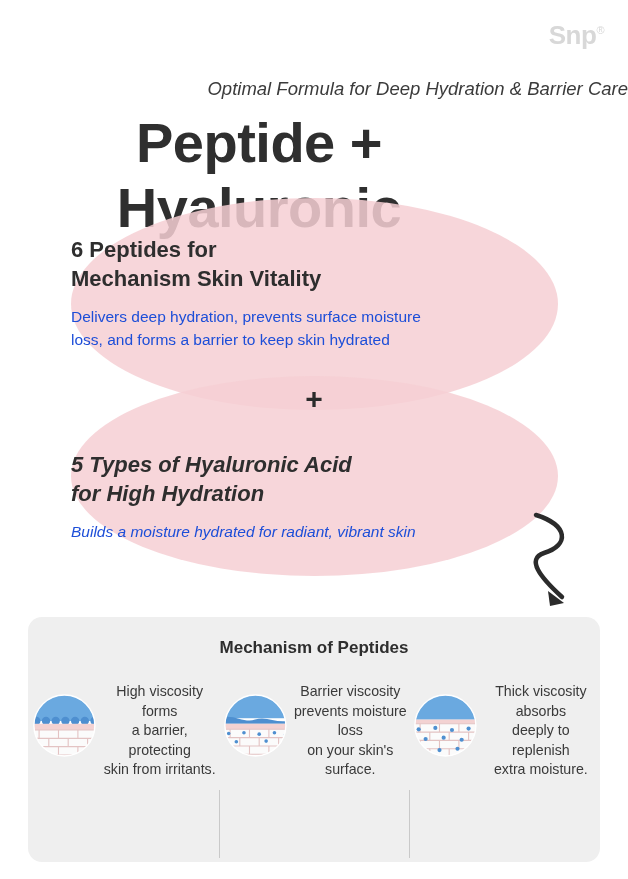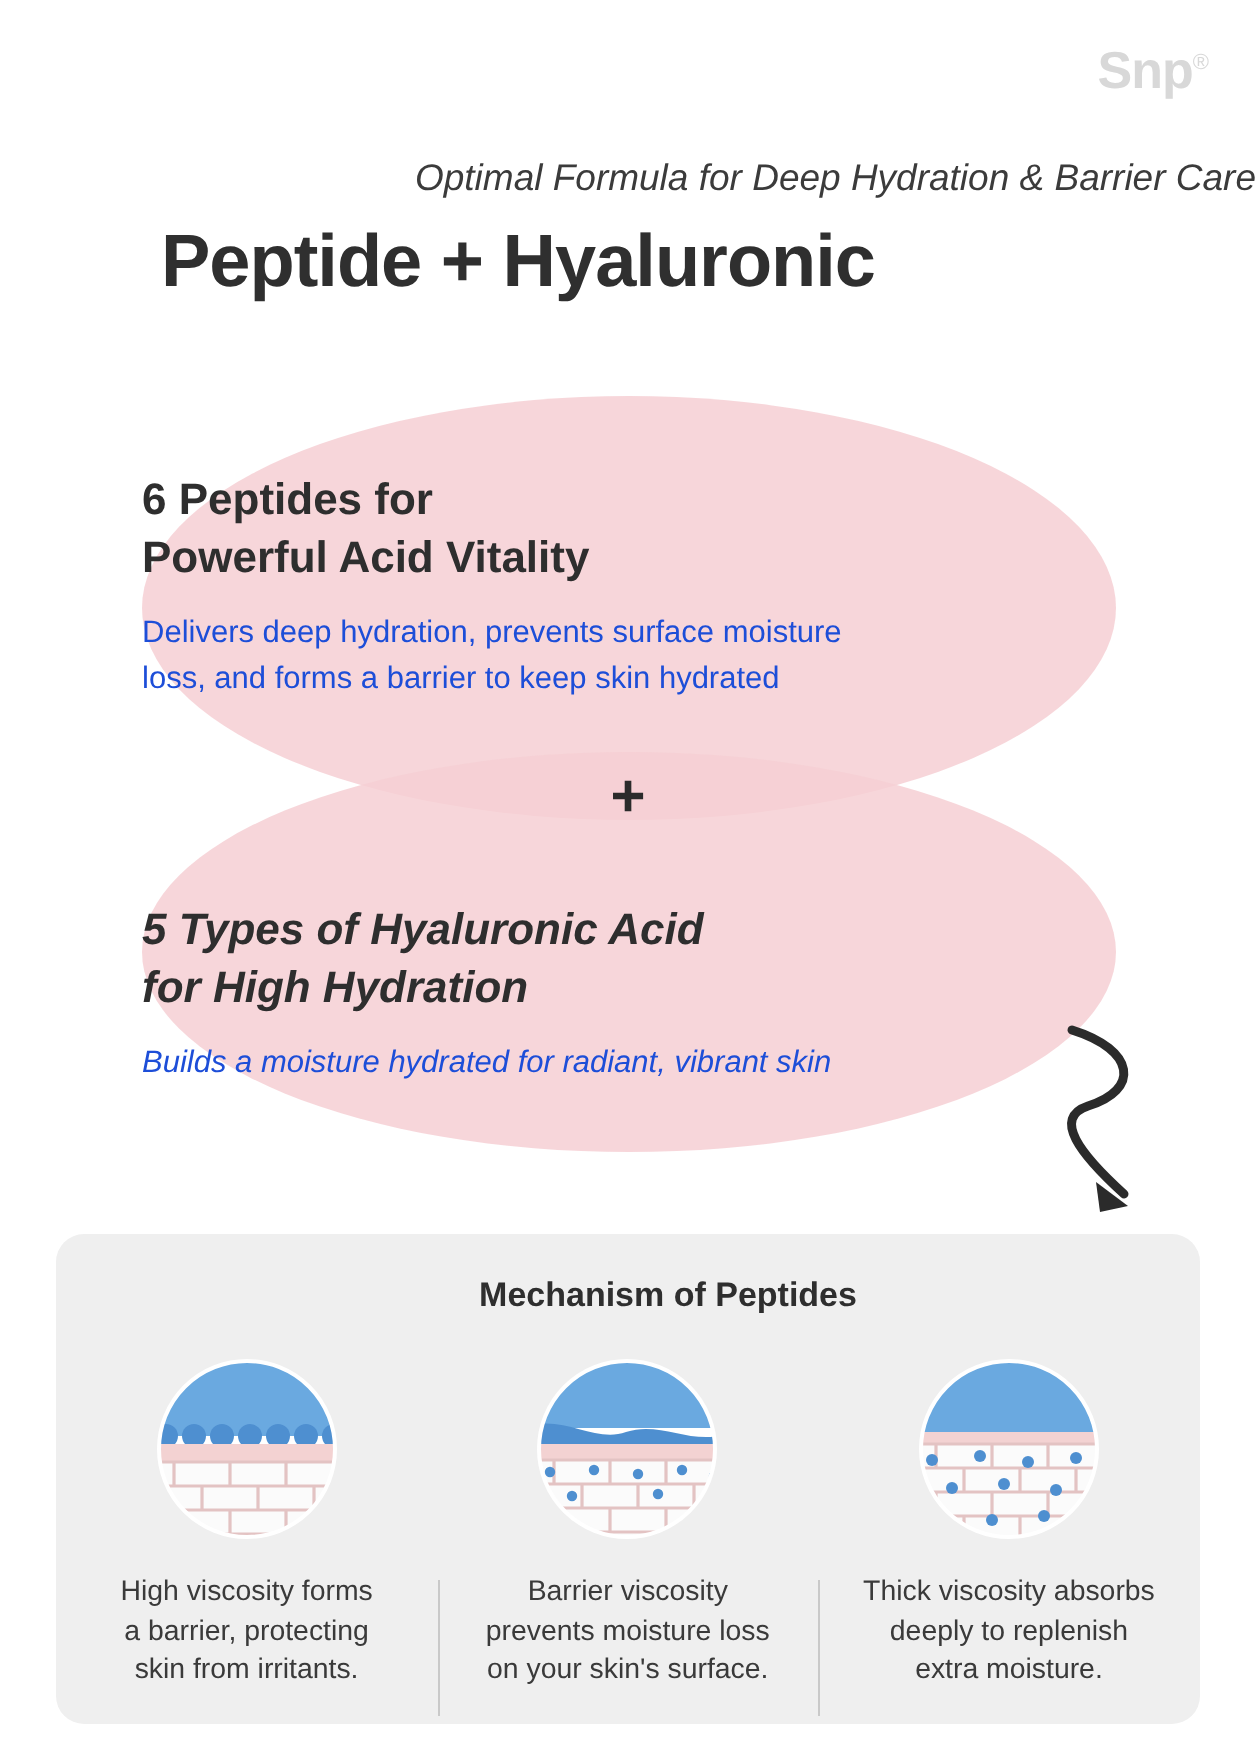--- a/index.html
+++ b/index.html
@@ -43,21 +43,21 @@
     color: #3b3b3b;
     font-family: "Liberation Sans", sans-serif;
   }
 
   .title {
     position: absolute;
     top: 110px;
     left: 0;
     width: 518px;
     text-align: center;
-    font-size: 37px;
+    font-size: 56px;
     font-weight: bold;
     color: #2f2f2f;
     letter-spacing: -0.5px;
   }
 
   
   .ellipse {
     position: absolute;
     border-radius: 50%;
     background: #f6cfd4;
@@ -132,34 +132,33 @@
   }
   .panel-title {
     position: absolute;
     left: 28px;
     top: 638px;
     width: 572px;
     text-align: center;
     font-size: 17px;
     font-weight: bold;
     color: #2e2e2e;
-    padding-left: 20px;
   }
 
   .cards {
     position: absolute;
     left: 28px;
     top: 672px;
     width: 572px;
     display: flex;
   }
   .card {
     width: 190.6px;
     display: flex;
-    flex-direction: column;
+    flex-direction: row;
     align-items: center;
     position: relative;
   }
   .card + .card::before {
     content: "";
     position: absolute;
     left: 0;
     top: 118px;
     width: 1px;
     height: 68px;
@@ -187,21 +186,21 @@
 
 <div class="subtitle">Optimal Formula for Deep Hydration &amp; Barrier Care</div>
 <div class="title">Peptide + Hyaluronic</div>
 
 <div class="ellipse ellipse-top"></div>
 <div class="ellipse ellipse-bottom"></div>
 
 <div class="ell-content top-content">
   <div class="ell-heading">
     <span>6 Peptides for</span><br>
-    <span>Powerful Acid Vitality</span>
+    <span>Mechanism Skin Vitality</span>
   </div>
   <div class="ell-body">
     <span>Delivers deep hydration, prevents surface moisture</span><br>
     <span>loss, and forms a barrier to keep skin hydrated</span>
   </div>
 </div>
 
 <div class="plus-sign">+</div>
 
 <div class="ell-content bottom-content">

